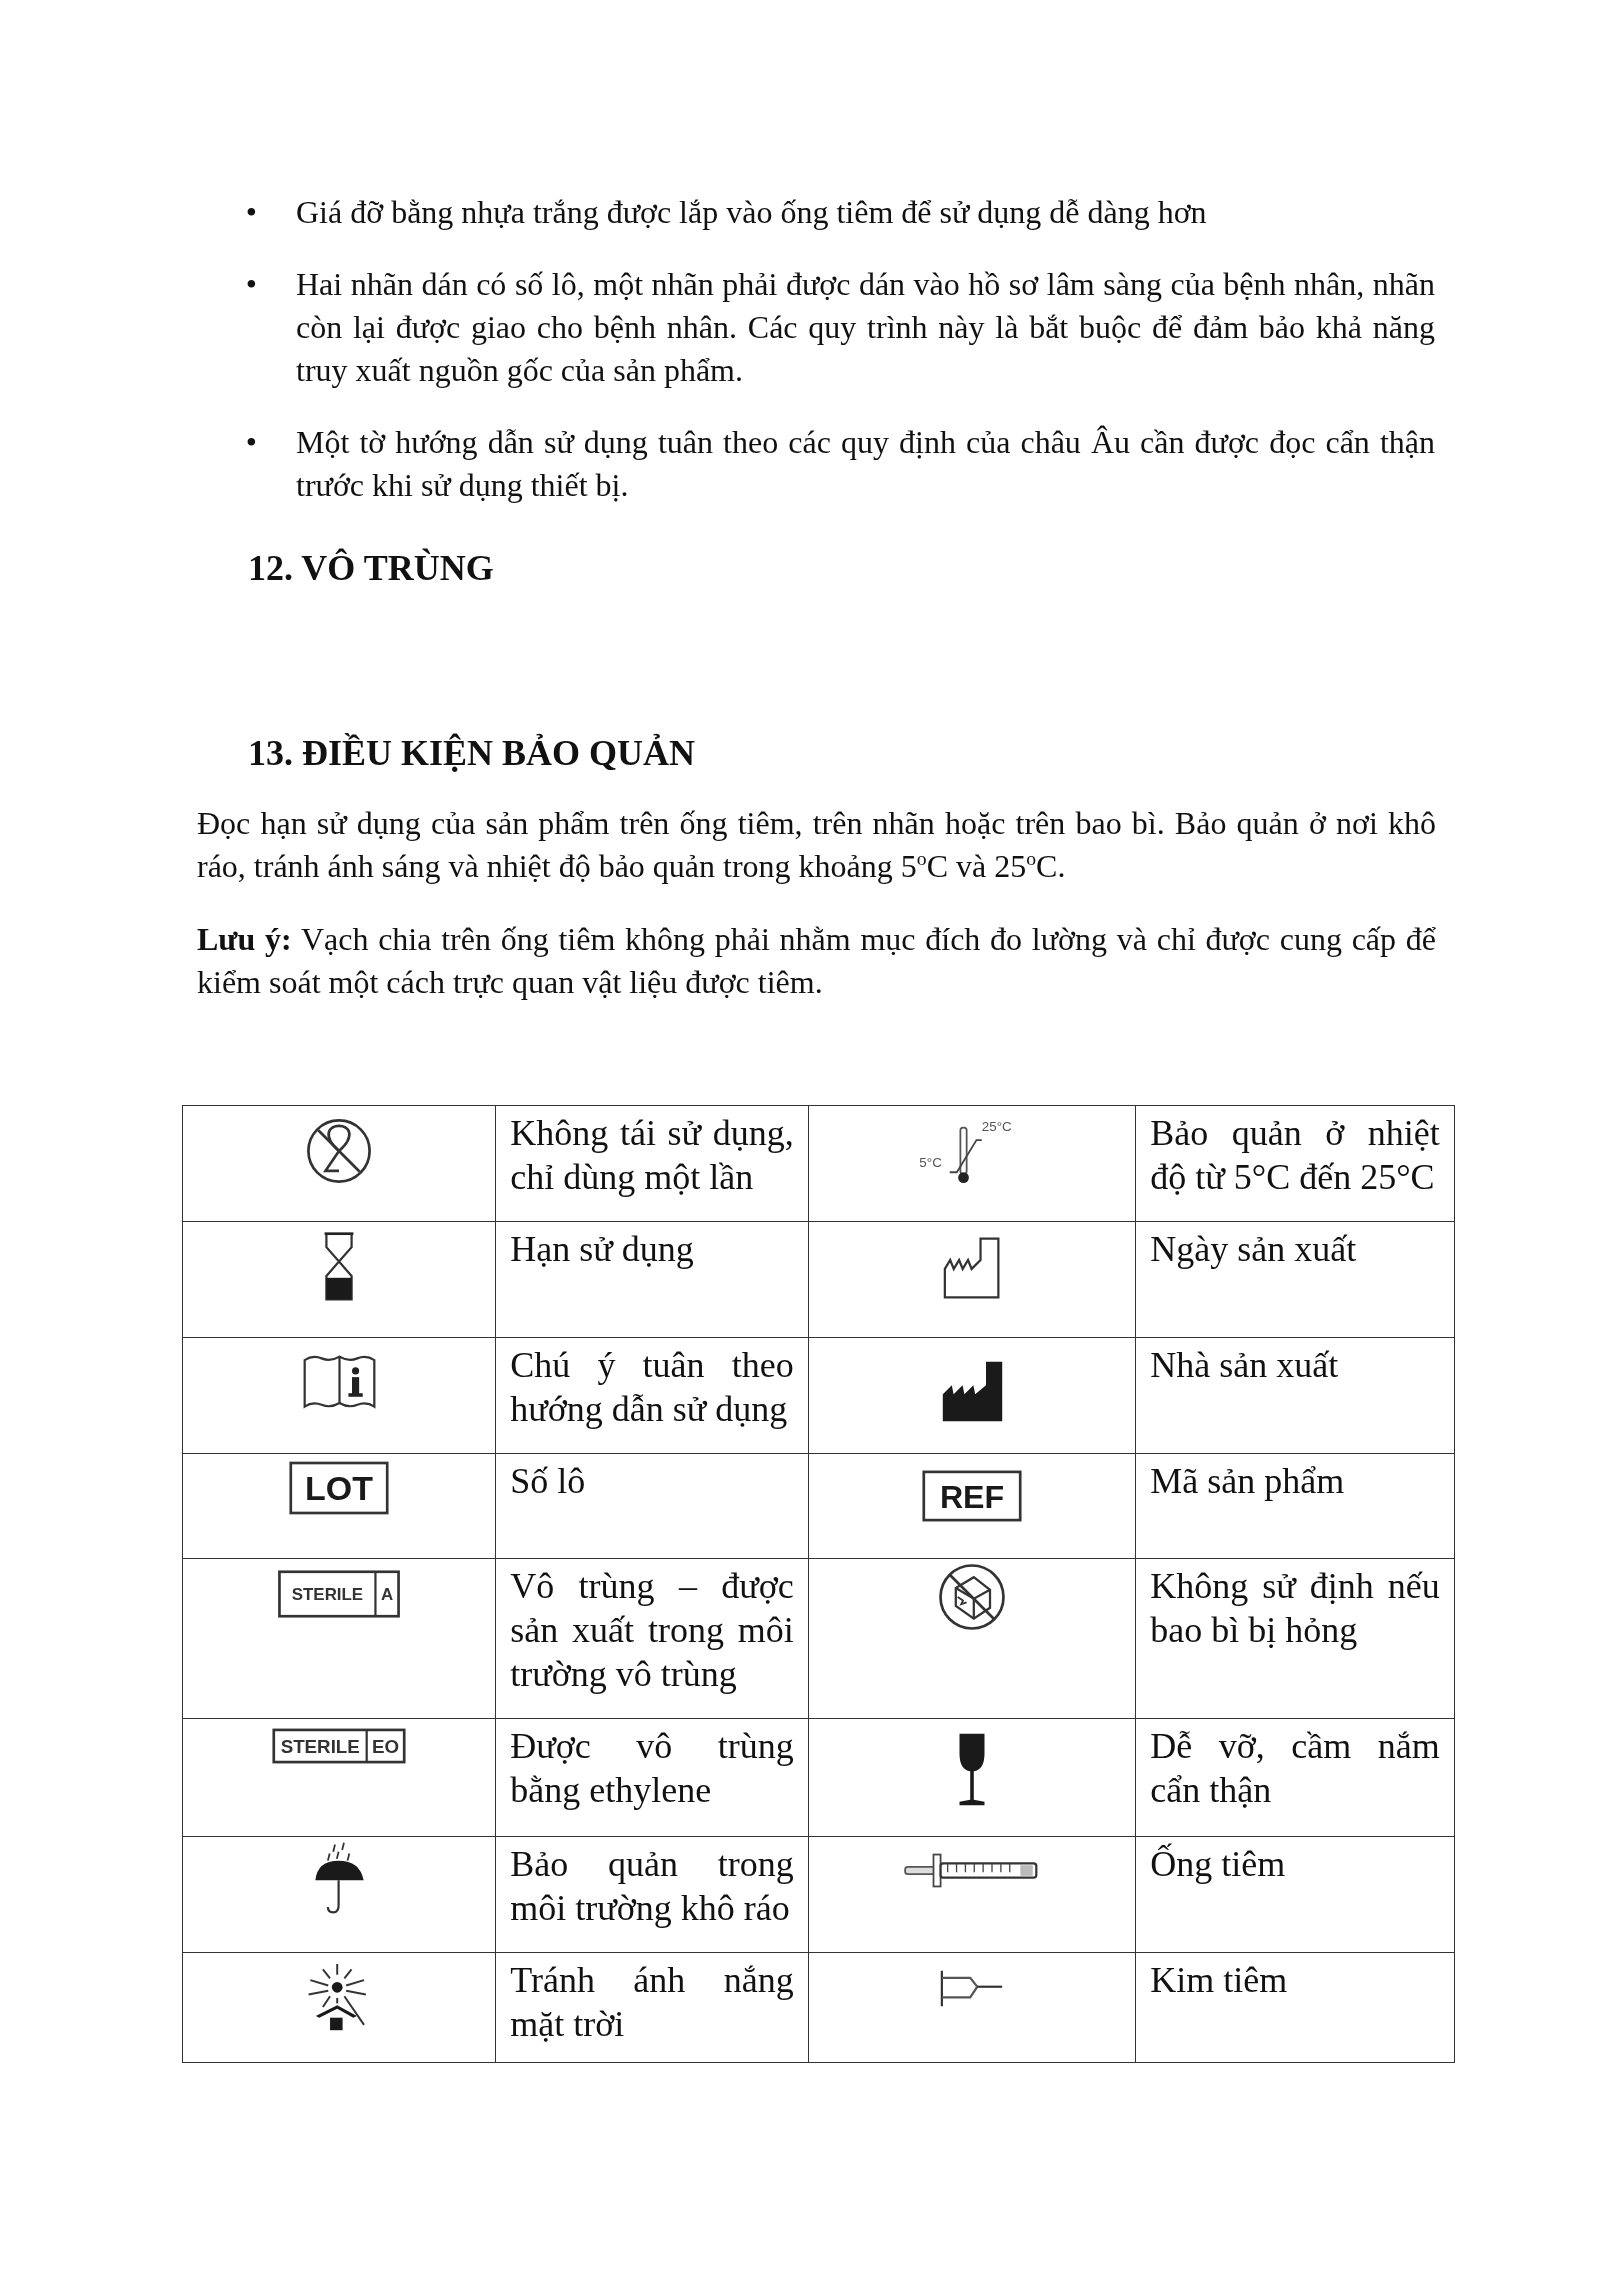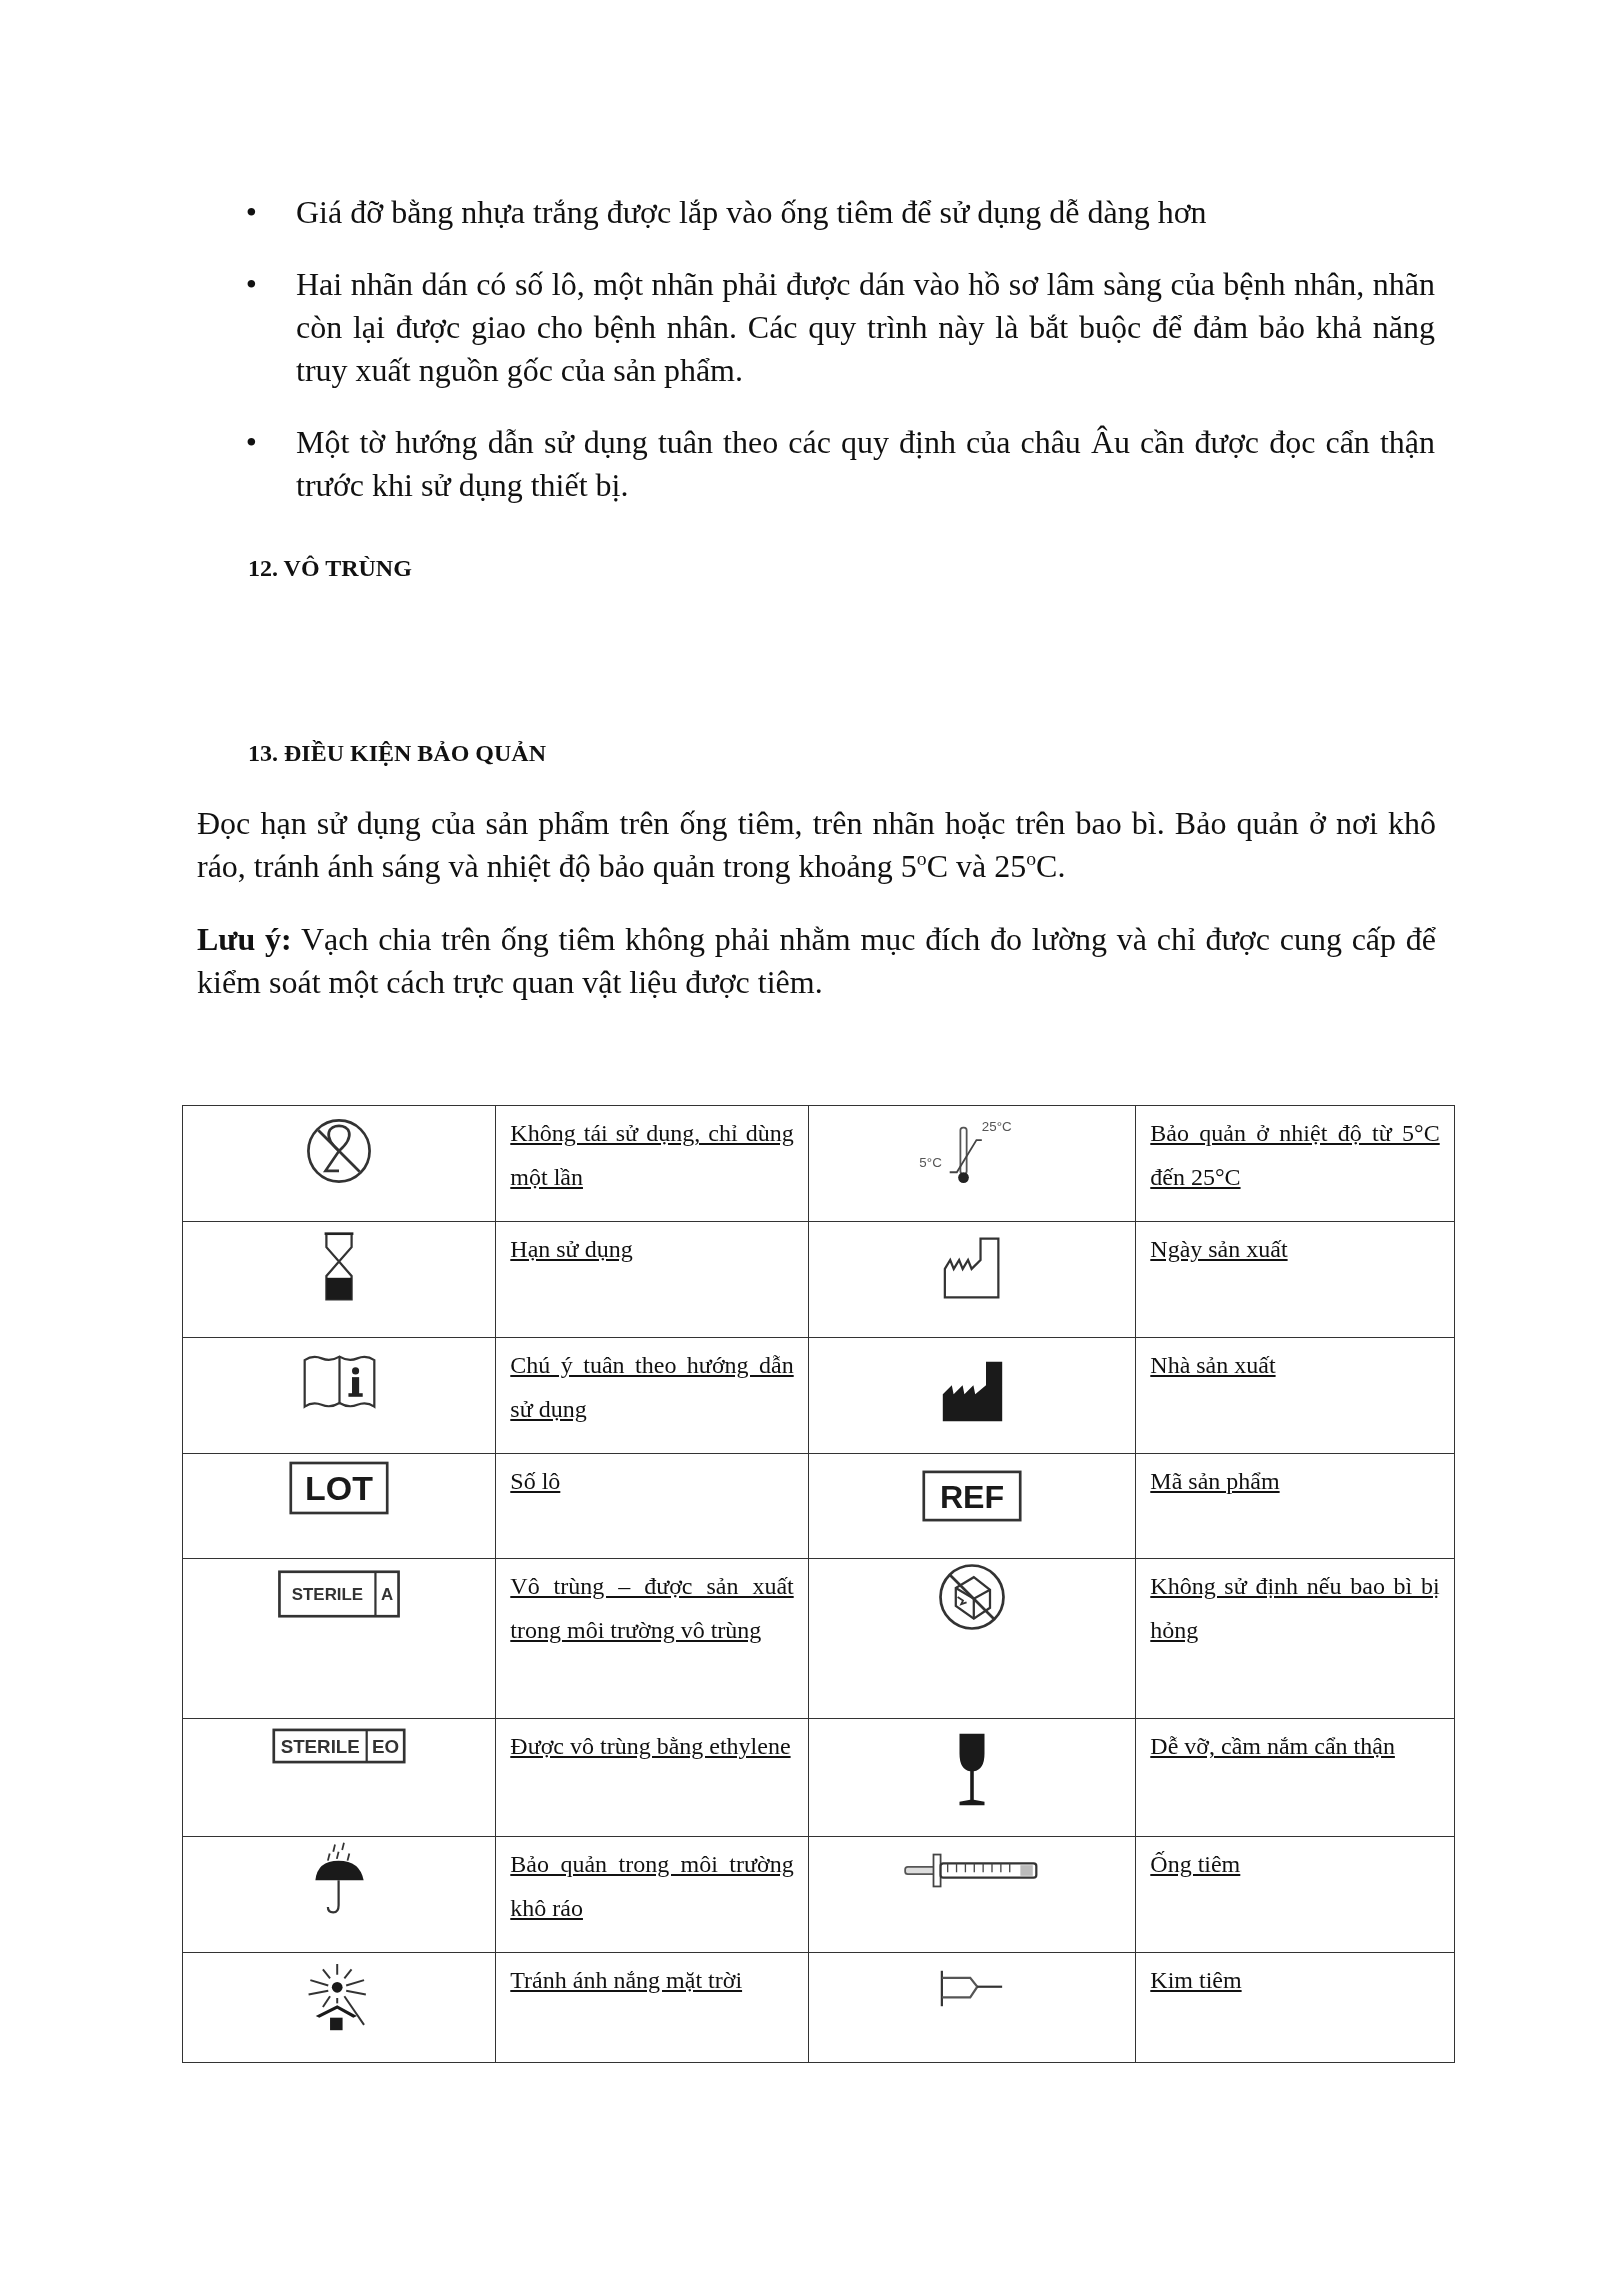--- a/index.html
+++ b/index.html
@@ -3,27 +3,27 @@
 <meta charset="utf-8">
 <style>
   html, body { margin:0; padding:0; background:#ffffff; }
   body { width:1622px; height:2293px; position:relative; overflow:hidden;
          font-family:"Liberation Serif", "DejaVu Serif", serif; color:#111; }
   .page { position:absolute; left:0; top:0; width:1622px; height:2293px; }
   .txt { font-size:32px; line-height:43px; }
   .bullet-list { position:absolute; left:253px; top:191px; width:1182px; margin:0; padding:0; list-style:none; }
   .bullet-item { position:relative; padding-left:43px; margin-bottom:29px; text-align:justify; }
   .bullet-dot { position:absolute; left:-7.2px; top:0; width:32px; text-align:left; }
-  .heading { position:absolute; left:248px; font-weight:bold; font-size:24px; line-height:43px; }
+  .heading { position:absolute; left:248px; font-weight:bold; font-size:36px; line-height:43px; }
   .para { position:absolute; left:197px; width:1239px; text-align:justify; }
   .para sup { font-size:19.7px; vertical-align: 12.5px; line-height:0; }
   table.symbols { position:absolute; left:182px; top:1105px; border-collapse:collapse; table-layout:fixed; }
   table.symbols td { border:1.8px solid #333; vertical-align:top; padding:0; }
   td.icon-cell { text-align:center; }
-  td.label-cell { padding:5.4px 14.3px 0 14.3px !important; text-align:justify; font-size:24px; line-height:44px;text-decoration:underline; }
+  td.label-cell { padding:5.4px 14.3px 0 14.3px !important; text-align:justify; font-size:36px; line-height:44px; }
   .icon-wrap { display:block; margin:0 auto; }
 </style>
 </head>
 <body>
 
 <div class="page">
 
   <ul class="bullet-list txt">
     <li class="bullet-item">
       <span class="bullet-dot">•</span>

